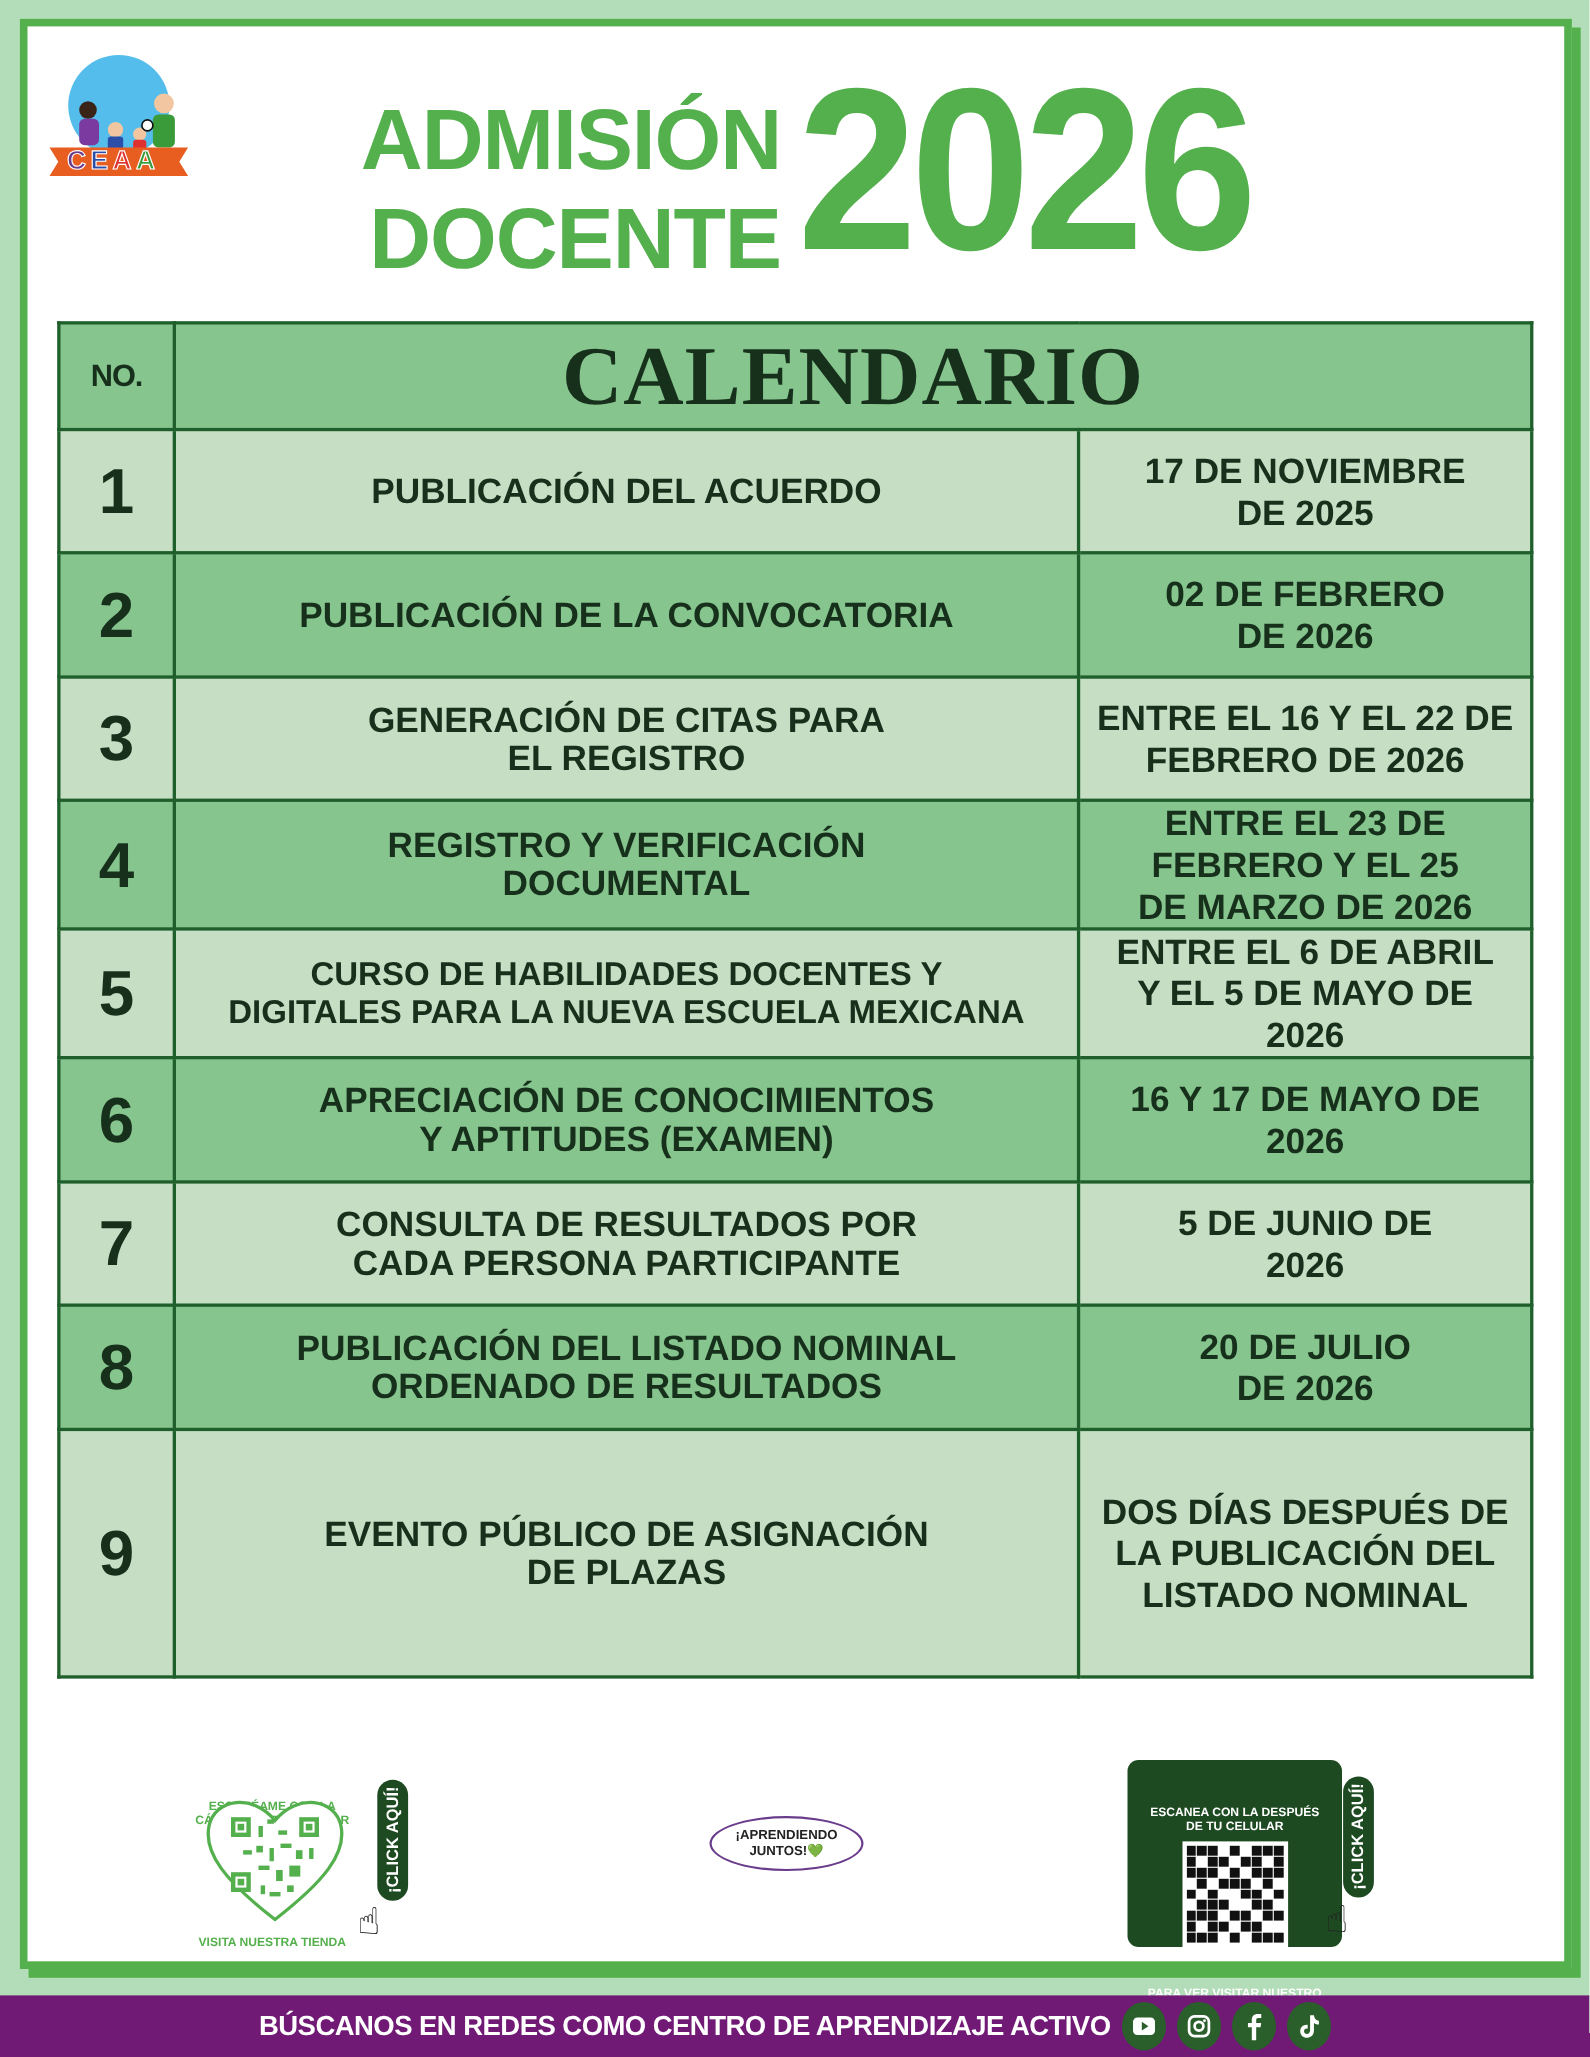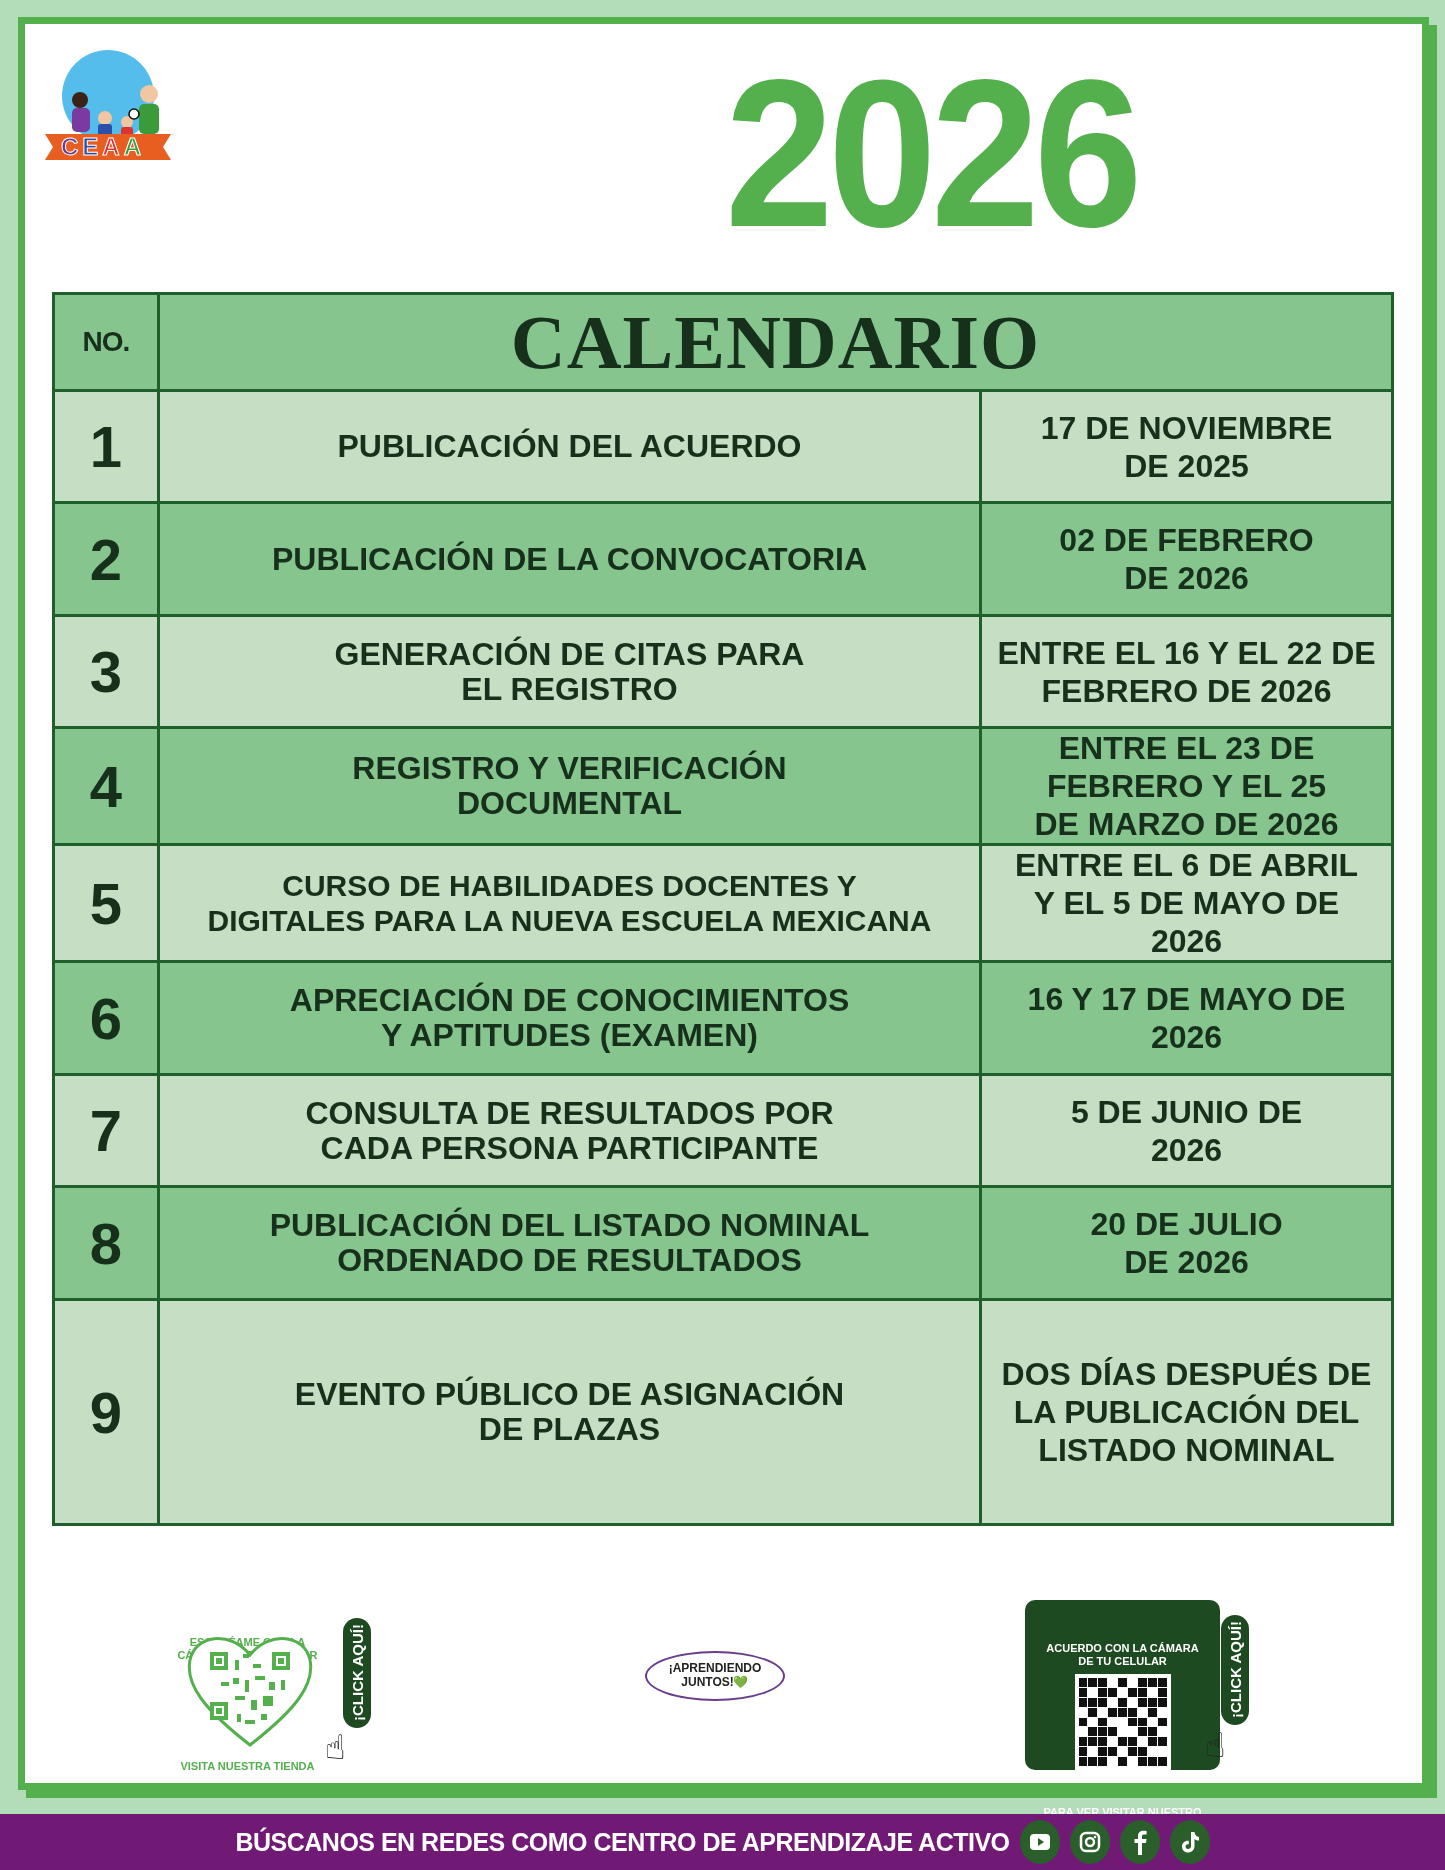--- a/index.html
+++ b/index.html
@@ -167,20 +167,24 @@
       <polygon points="2,90 128,90 120,103 128,116 2,116 10,103" fill="#e85d20"></polygon>
     </svg>
     <div style="position:absolute;left:18px;top:90px;display:flex;gap:4px;font-weight:900;font-size:24px;line-height:26px;">
       <span style="color:#6a3c8c;-webkit-text-stroke:1px #fff;">C</span>
       <span style="color:#2b4fa8;-webkit-text-stroke:1px #fff;">E</span>
       <span style="color:#e03131;-webkit-text-stroke:1px #fff;">A</span>
       <span style="color:#3a9b3a;-webkit-text-stroke:1px #fff;">A</span>
     </div>
   </div>
 
+  <div class="title-left">
+    <div>ADMISIÓN</div>
+    <div>DOCENTE</div>
+  </div>
   <div class="title-year">2026</div>
 
   <table class="calendar">
     <thead>
       <tr>
         <th class="th-no">NO.</th>
         <th class="th-cal" colspan="2">CALENDARIO</th>
       </tr>
     </thead>
     <tbody>
@@ -302,21 +306,21 @@
     <circle cx="135" cy="120" r="20" fill="#f3c9a8"></circle>
     <rect x="110" y="143" width="50" height="57" rx="8" fill="#3a8f3a"></rect>
     <line x1="118" y1="145" x2="95" y2="100" stroke="#f3c9a8" stroke-width="8"></line>
     <rect x="40" y="120" width="22" height="8" rx="3" fill="none" stroke="#111" stroke-width="2"></rect>
     <rect x="124" y="112" width="24" height="8" rx="3" fill="none" stroke="#111" stroke-width="2"></rect>
   </svg>
 </div>
 
 <div class="promo-yt">
   <div class="yt-box">
-    <div class="multiline" style="padding-top:6px;">ACUERDO CON LA CÁMARA
+    <div class="multiline" style="padding-top:6px;">ESCANEA CON LA DESPUÉS
 DE TU CELULAR</div>
     <div class="qr" style="width:96px;height:96px;margin:6px auto 4px;">
       <span></span>
         <span></span>
         <span></span>
         <span class="w"></span>
         <span></span>
         <span class="w"></span>
         <span></span>
         <span></span>

